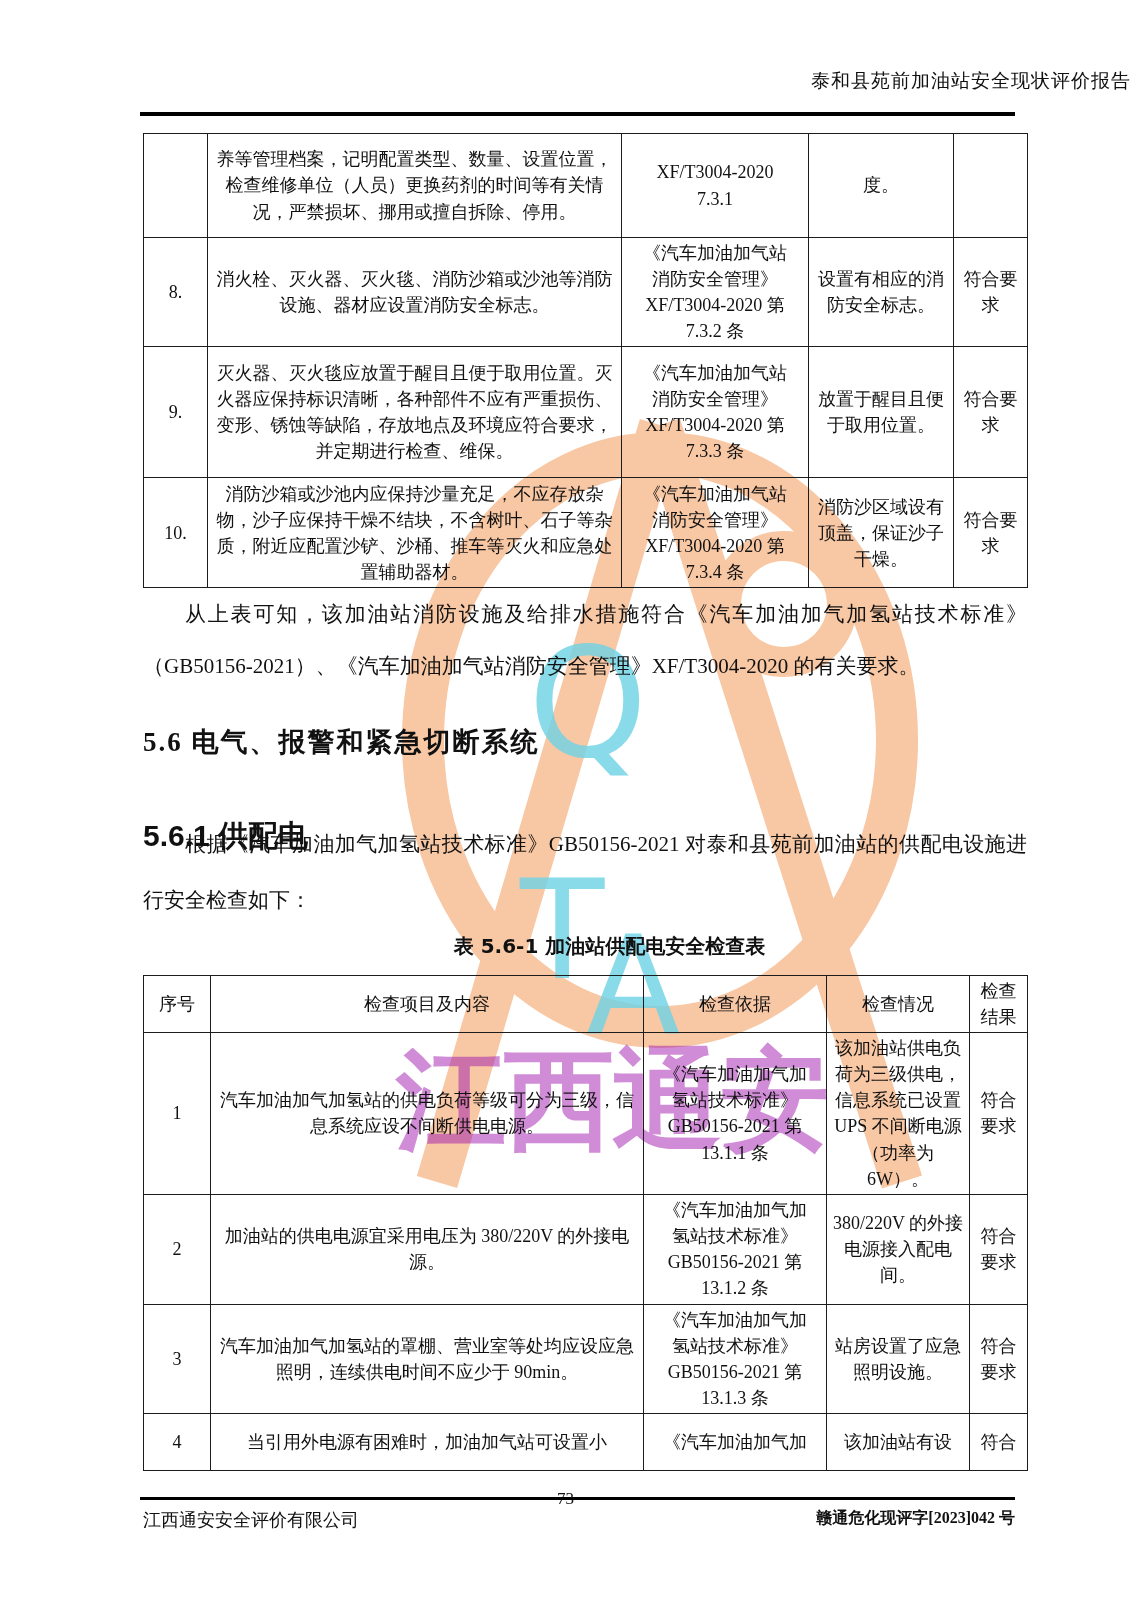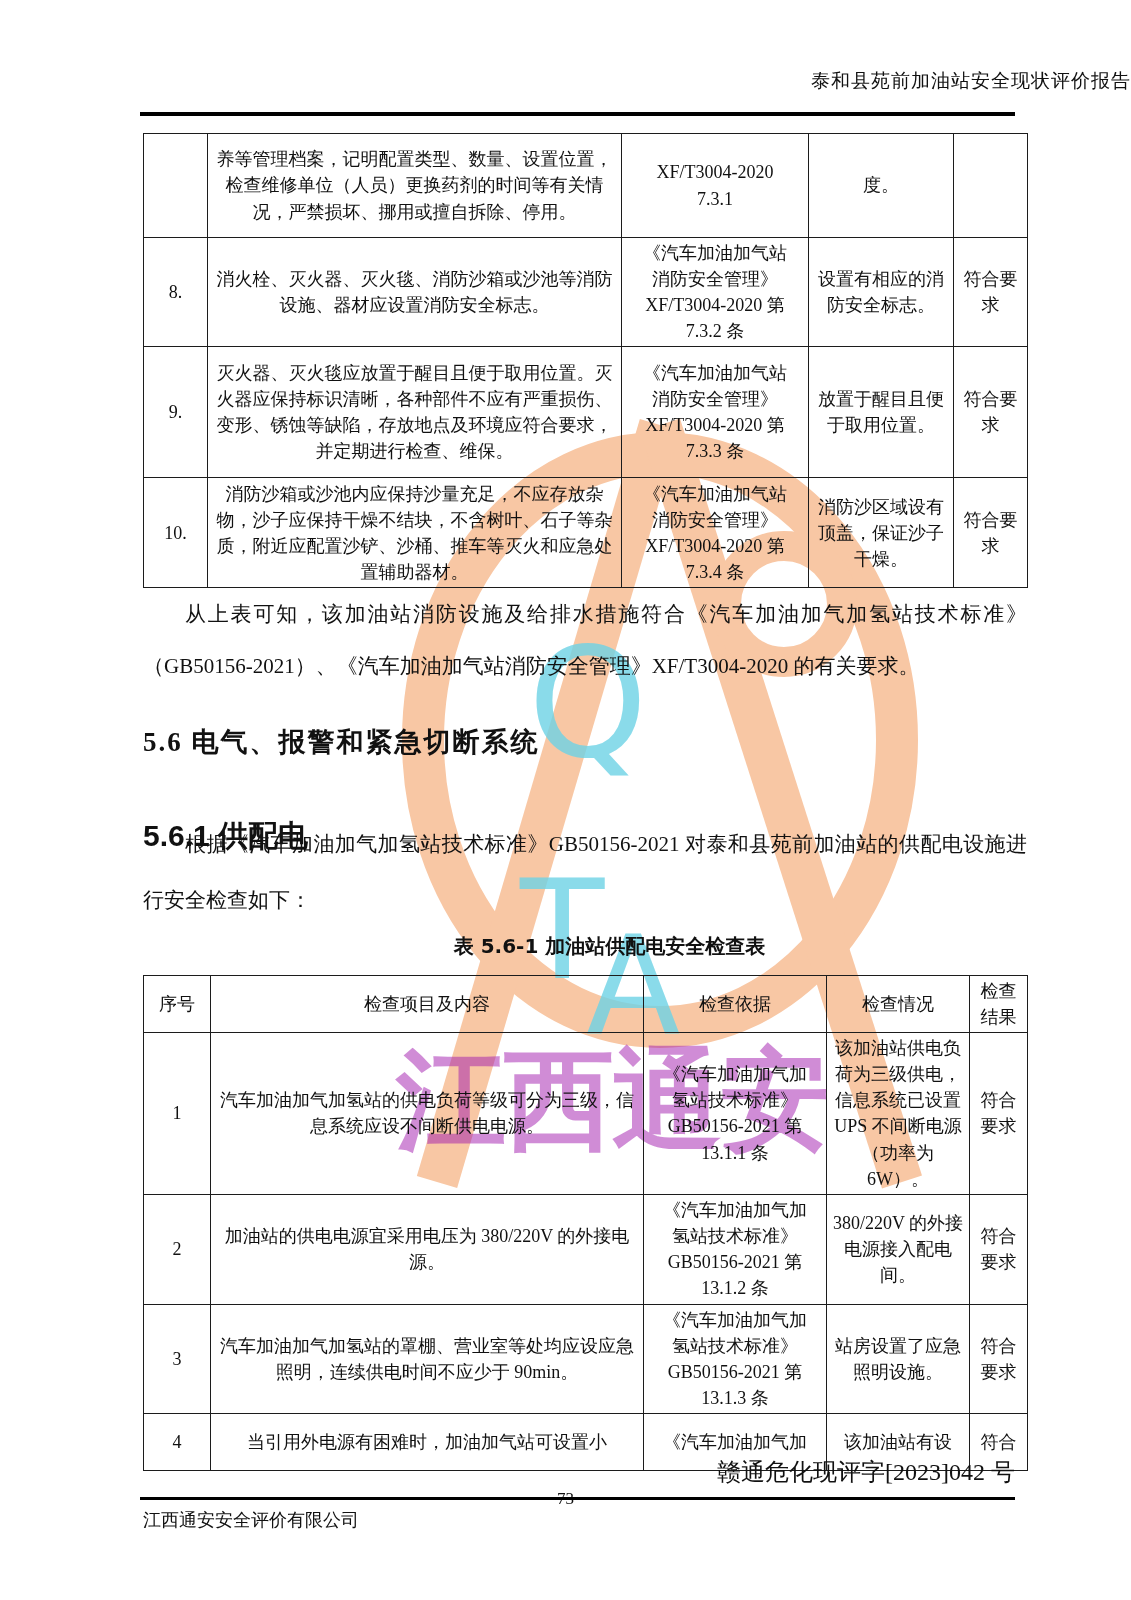--- a/index.html
+++ b/index.html
@@ -66,21 +66,21 @@
   }
   .tbl2-title{
     position:absolute;left:0;top:933px;width:100%;
     text-align:center;font-size:20px;font-weight:bold;
     font-family:"DejaVu Sans", sans-serif;
     padding-left:44px;
   }
   .footer-page{position:absolute;left:0;top:1460px;width:100%;text-align:center;font-size:17px;margin-top:29px;}
   .footer-rule{position:absolute;left:140px;top:1497px;width:875px;height:3px;background:#000;}
   .footer-company{position:absolute;left:143px;top:1508px;font-size:18px;}
-  .footer-docno{position:absolute;right:116px;top:1456px;font-size:24px;}
+  .footer-docno{position:absolute;right:116px;top:1508px;font-size:16px;font-weight:bold;}
 </style>
 </head>
 <body>
 
 <div class="page">
 
   <div class="wm-layer">
     <svg class="wm-logo" width="1131" height="1600" viewBox="0 0 1131 1600">
       <g fill="none" stroke="#f8c7a4" stroke-width="42">
         <ellipse cx="660" cy="740" rx="237" ry="287"></ellipse>

